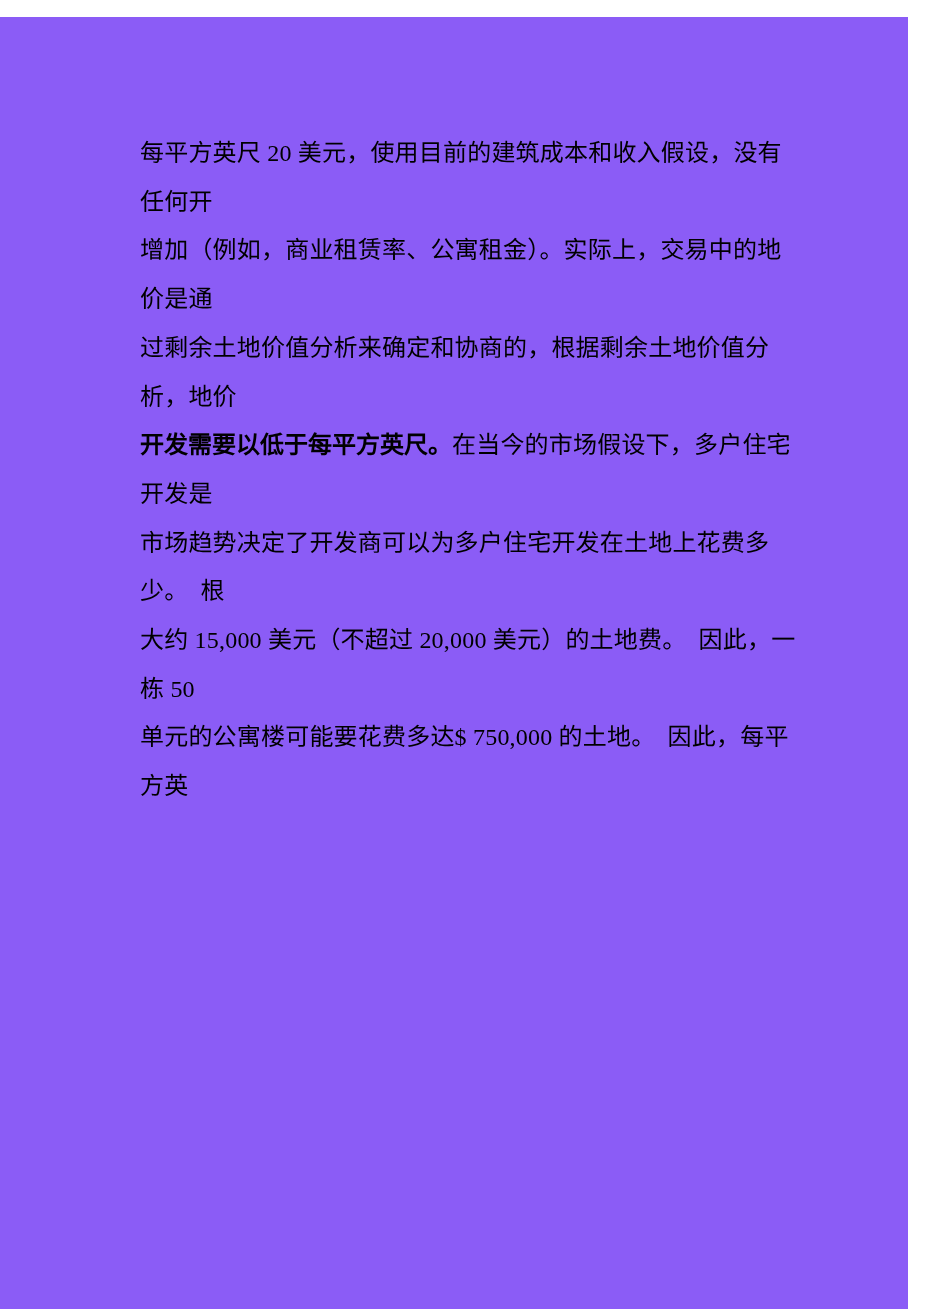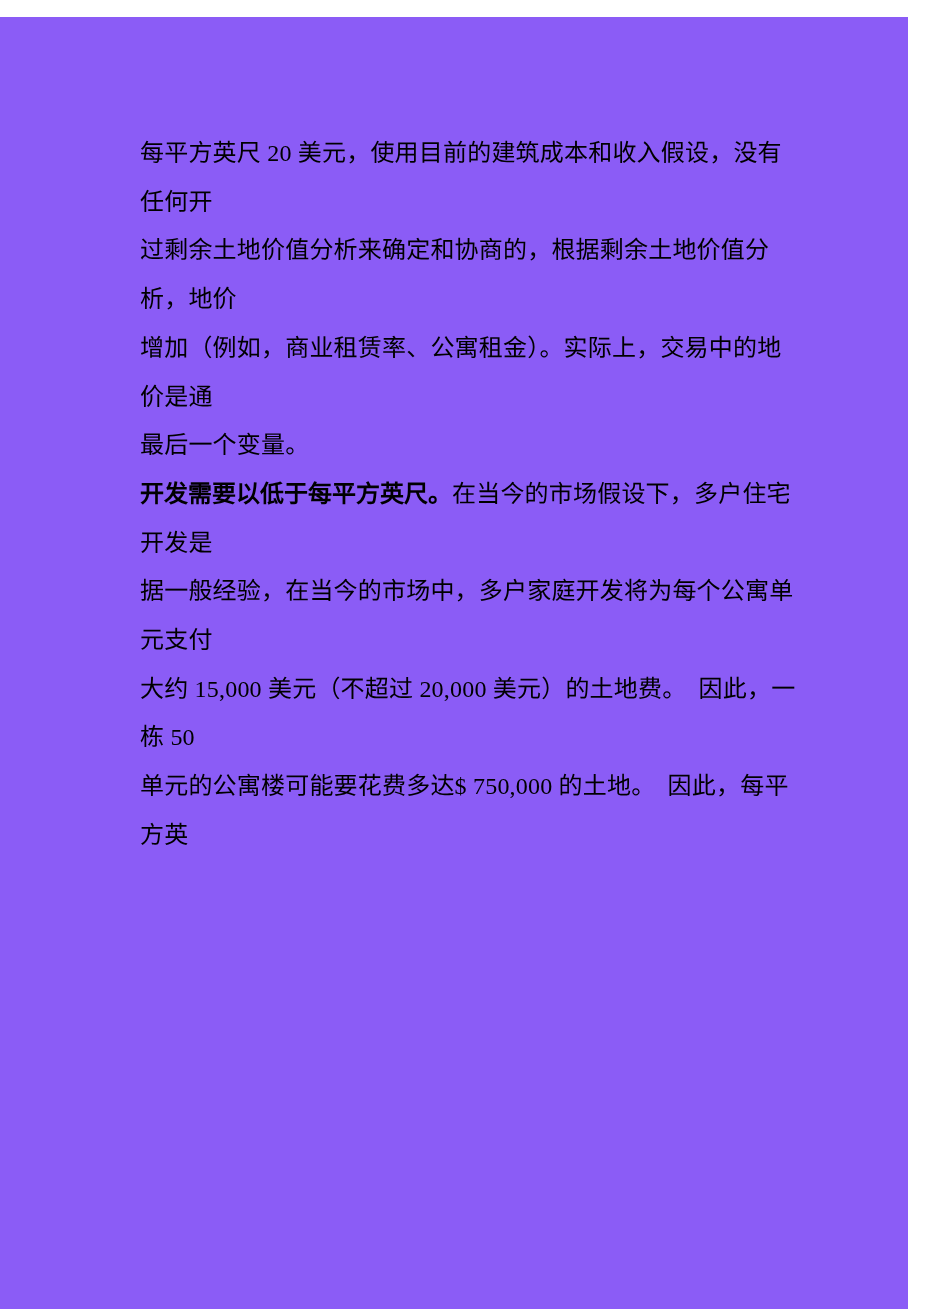--- a/index.html
+++ b/index.html
@@ -50,24 +50,23 @@
     letter-spacing: 0;
   }
 </style>
 </head>
 <body>
 
 <div class="page">
   <div class="text-block" id="doc-text">
       <div class="paragraph">
         <div class="line"><span class="seg">每平方英尺 20 美元，使用目前的建筑成本和收入假设，没有任何开</span></div>
+        <div class="line"><span class="seg">增加（例如，商业租赁率、公寓租金）。实际上，交易中的地价是通</span></div>
         <div class="line"><span class="seg">过剩余土地价值分析来确定和协商的，根据剩余土地价值分析，地价</span></div>
-        <div class="line"><span class="seg">增加（例如，商业租赁率、公寓租金）。实际上，交易中的地价是通</span></div>
-        <div class="line"><span class="seg">最后一个变量。</span></div>
       </div>
       <div class="paragraph">
         <div class="line"><span class="seg bold">开发需要以低于每平方英尺。</span><span class="seg">在当今的市场假设下，多户住宅开发是</span></div>
-        <div class="line"><span class="seg">据一般经验，在当今的市场中，多户家庭开发将为每个公寓单元支付</span></div>
+        <div class="line"><span class="seg">市场趋势决定了开发商可以为多户住宅开发在土地上花费多少。　根</span></div>
         <div class="line"><span class="seg">大约 15,000 美元（不超过 20,000 美元）的土地费。　因此，一栋 50</span></div>
         <div class="line"><span class="seg">单元的公寓楼可能要花费多达$ 750,000 的土地。　因此，每平方英</span></div>
       </div>
     </div>
 </div>
 
 </body></html>

